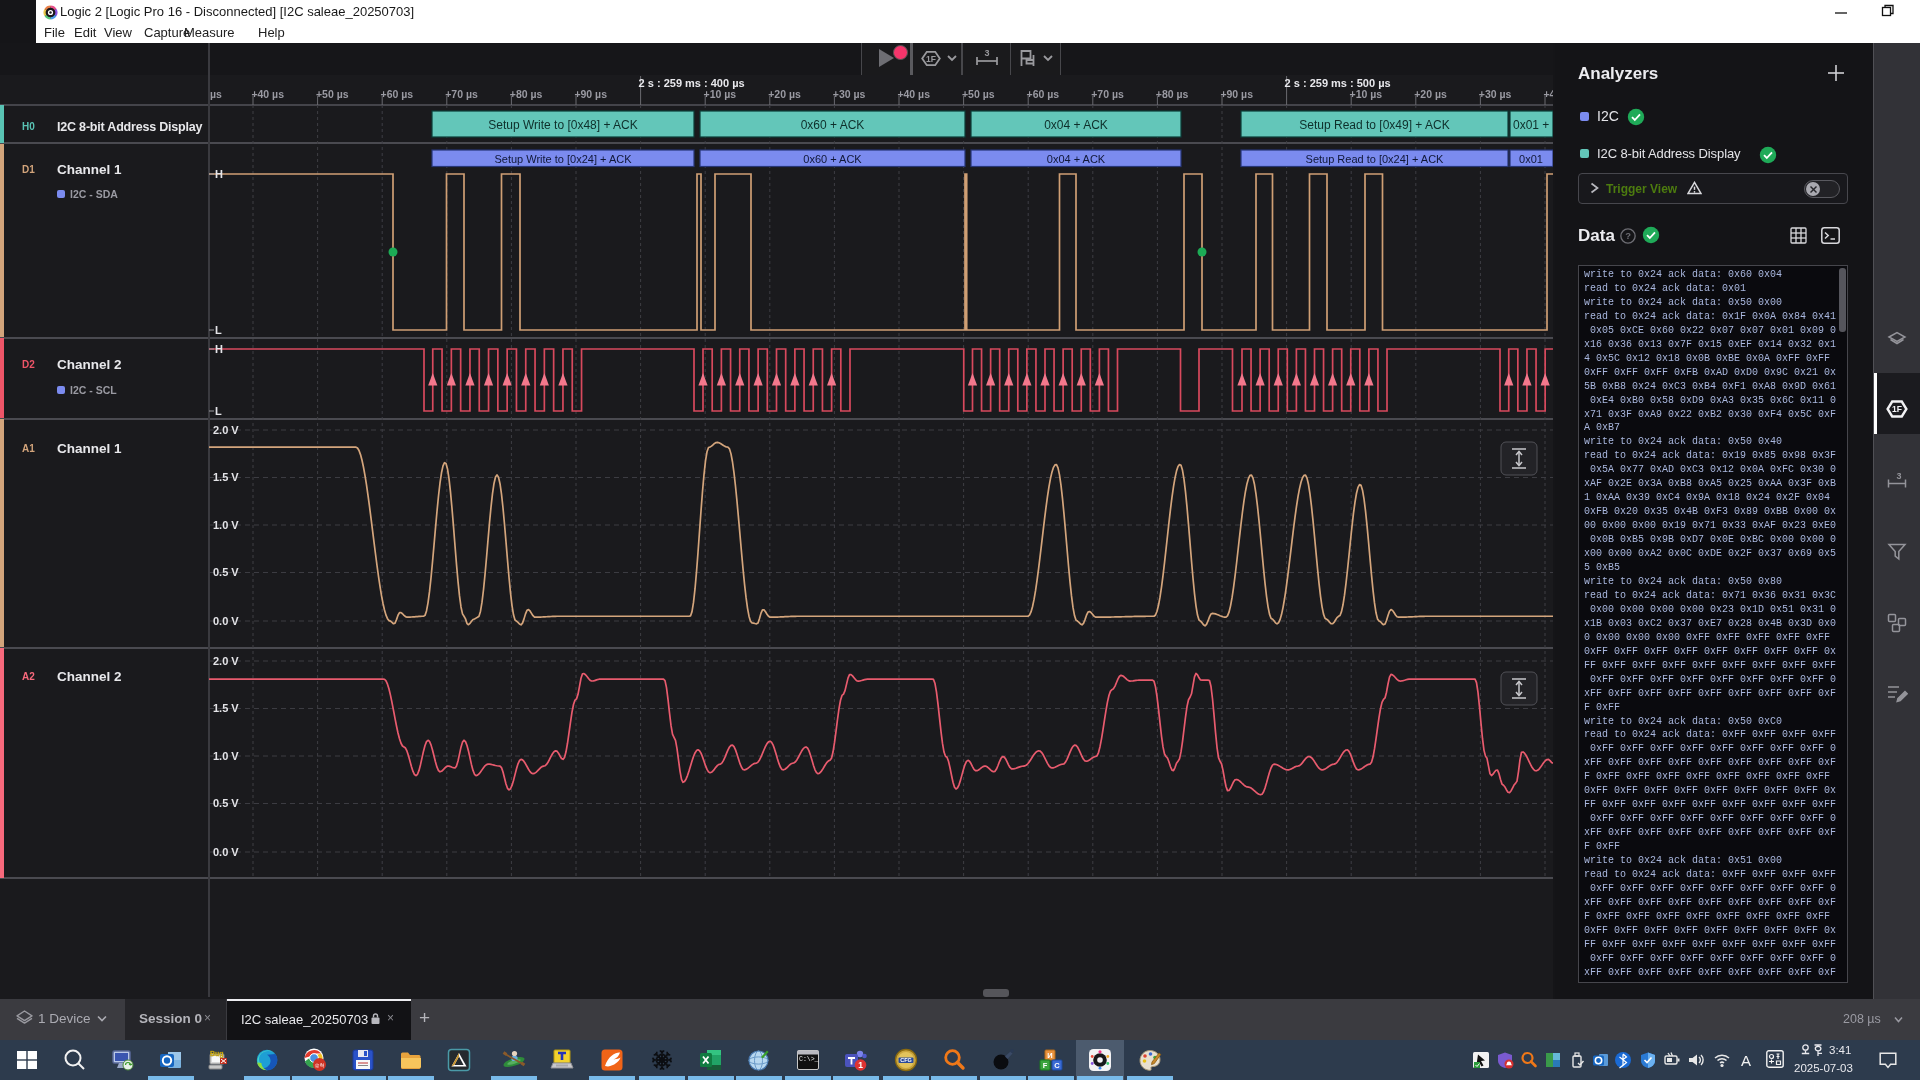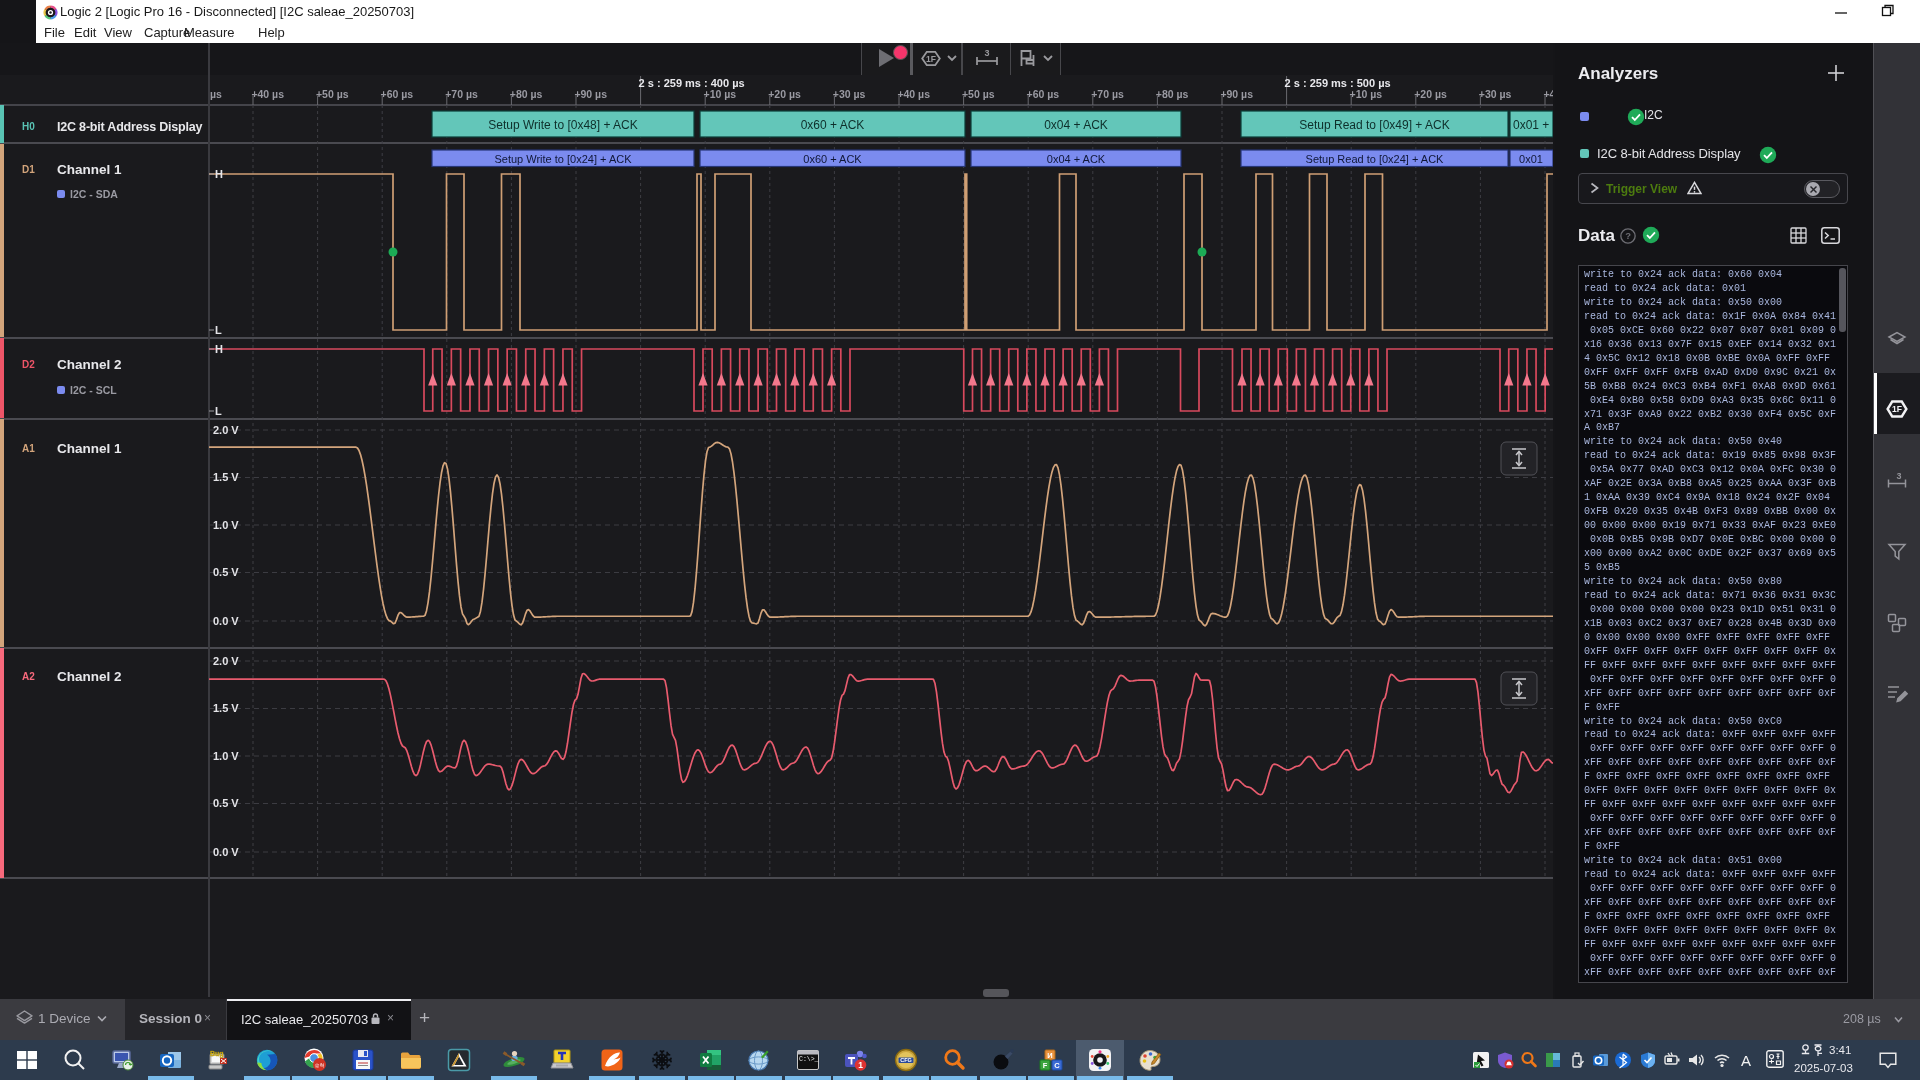--- a/index.html
+++ b/index.html
@@ -311,21 +311,21 @@
 
 <div class="abs" style="left:1554.5px;top:43px;width:318.5px;height:956px;background:#141417;"></div>
 <div class="abs b" style="left:1578px;top:64px;font-size:17px;color:#ececf0;">Analyzers</div>
 <svg class="abs" style="left:1827px;top:64px" width="18" height="18" viewBox="0 0 18 18">
       <g stroke="#cfcfd4" stroke-width="1.6">
         <line x1="9" y1="1" x2="9" y2="17"></line>
         <line x1="1" y1="9" x2="17" y2="9"></line>
       </g>
     </svg>
 <div class="abs" style="left:1580px;top:112px;width:9px;height:9px;border-radius:2px;background:#7b8bef;"></div>
-<div class="abs" style="left:1644px;top:108px;font-size:12px;color:#e4e4e8;">I2C</div>
+<div class="abs" style="left:1597px;top:108px;font-size:14px;color:#e4e4e8;">I2C</div>
 <svg class="abs" style="left:1627px;top:108px" width="18" height="18" viewBox="0 0 18 18">
       <circle cx="9" cy="9" r="8.2" fill="#1faa58"></circle>
       <path d="M5,9.2 l2.8,2.8 L13,6.4" fill="none" stroke="#fff" stroke-width="1.8"></path>
     </svg>
 <div class="abs" style="left:1580px;top:149px;width:9px;height:9px;border-radius:2px;background:#63c6b9;"></div>
 <div class="abs" style="left:1597px;top:146px;font-size:13px;letter-spacing:-0.1px;color:#e4e4e8;">I2C 8-bit Address Display</div>
 <svg class="abs" style="left:1759px;top:146px" width="18" height="18" viewBox="0 0 18 18">
       <circle cx="9" cy="9" r="8.2" fill="#1faa58"></circle>
       <path d="M5,9.2 l2.8,2.8 L13,6.4" fill="none" stroke="#fff" stroke-width="1.8"></path>
     </svg>

